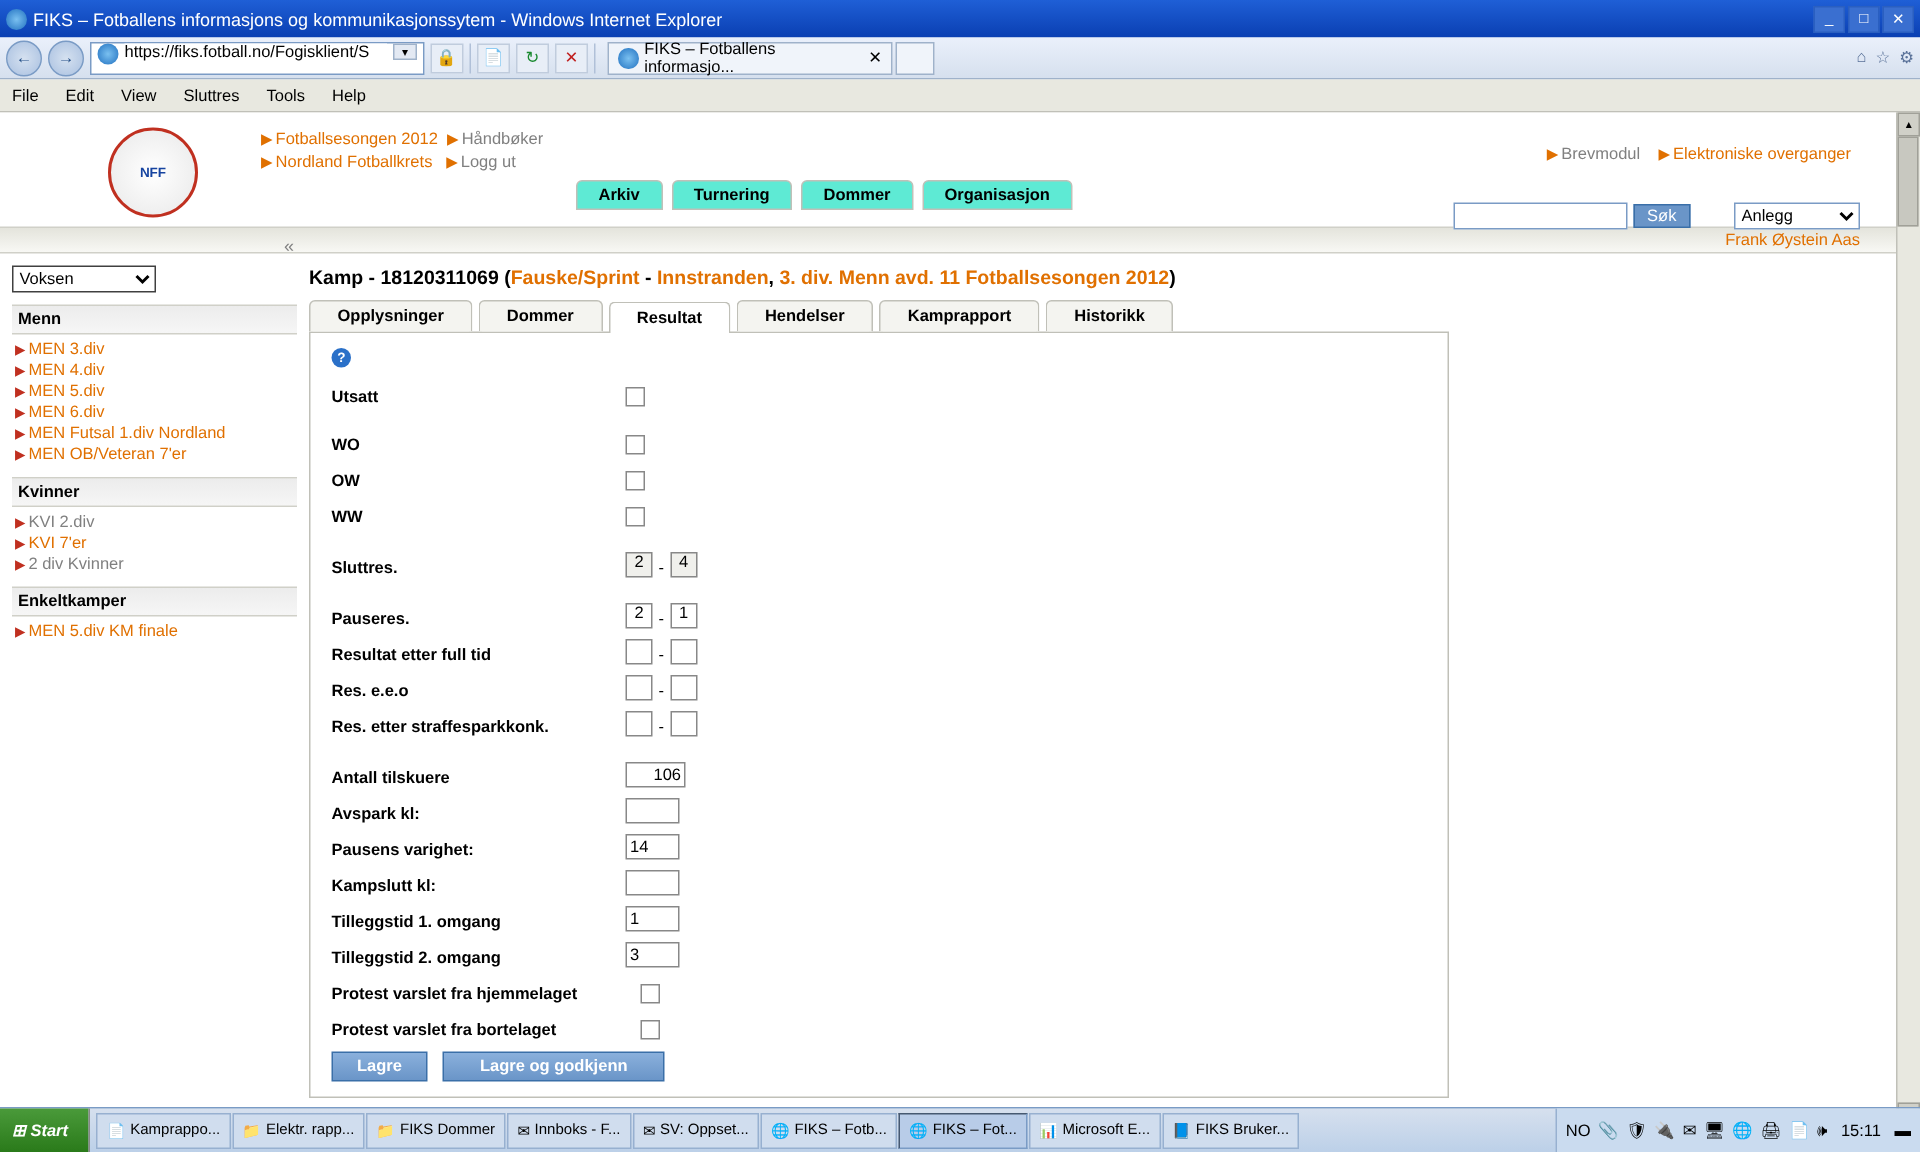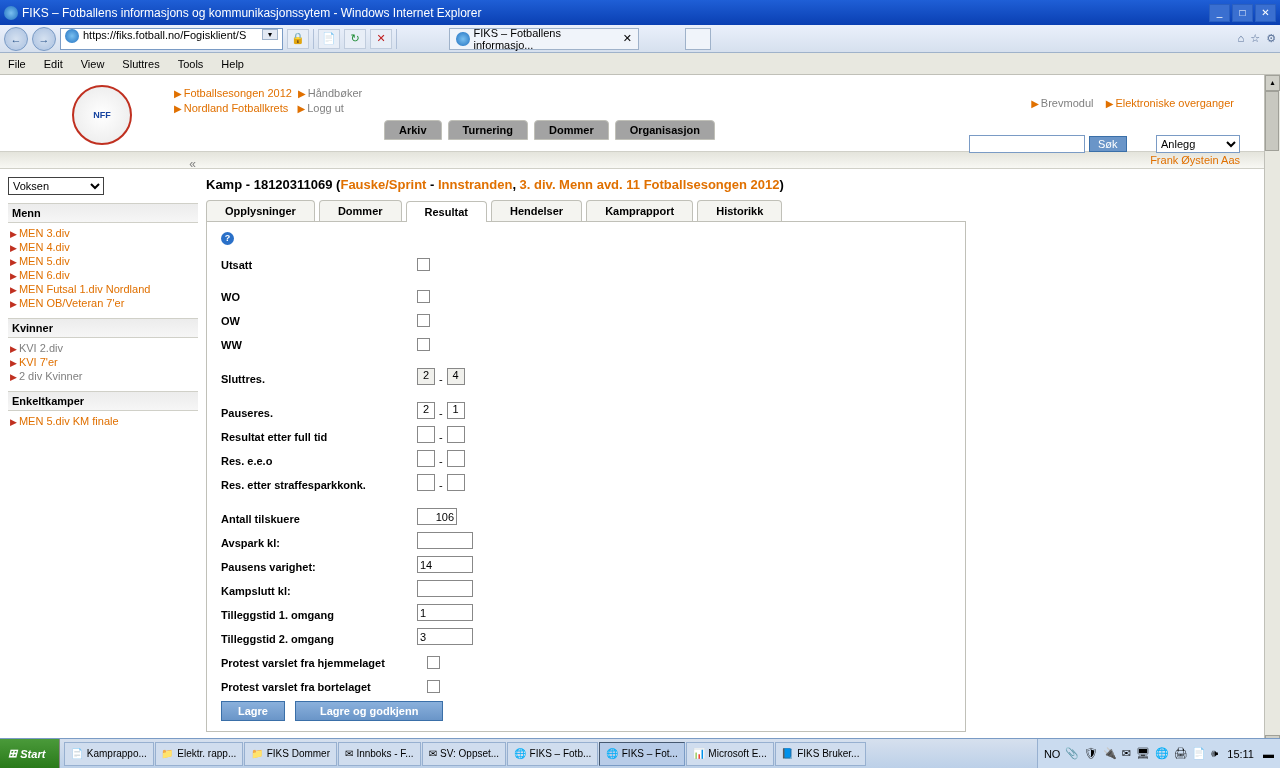--- a/index.html
+++ b/index.html
@@ -8,39 +8,39 @@
 .titlebar-left { display: flex; align-items: center; gap: 4px; font-size: 12px; }
 .titlebar-icons { display: flex; gap: 2px; }
 .win-btn { width: 21px; height: 18px; background: #3a6fd0; border: 1px solid #2a5fc0; display: flex; align-items: center; justify-content: center; color: #fff; font-size: 10px; }
 .ie-toolbar { background: linear-gradient(#eaf0fb,#d6e0ee); height: 28px; display: flex; align-items: center; padding: 0 4px; gap: 4px; border-bottom: 1px solid #9fb2ca; }
 .nav-btn { width: 24px; height: 24px; border-radius: 50%; background: radial-gradient(#d5e1f0,#a9c0e0); border: 1px solid #7a9bc5; display: flex; align-items: center; justify-content: center; color: #28538a; font-weight: bold; }
 .addr-wrap { display: flex; align-items: flex-start; background: #fff; border: 1px solid #7a9bc5; height: 22px; padding: 0 4px; gap: 4px; }
 .addr-input { border: none; outline: none; width: 175px; font-size: 11px; }
 .dd-btn { width: 16px; background: #e3e9f3; border: 1px solid #9fb2ca; text-align: center; font-size: 8px; }
 .tb-icon { width: 22px; height: 20px; border: 1px solid #c0ccdd; background: #e8eef7; display: flex; align-items: center; justify-content: center; font-size: 11px; }
 .tab-strip { display: flex; align-items: center; gap: 2px; margin-left: 4px; }
-.ie-tab { height: 22px; background: #f0f4fa; border: 1px solid #9fb2ca; display: flex; align-items: center; padding: 0 6px; gap: 4px; font-size: 11px; max-width: 190px; margin-left: 44px; }
+.ie-tab { height: 22px; background: #f0f4fa; border: 1px solid #9fb2ca; display: flex; align-items: center; padding: 0 6px; gap: 4px; font-size: 11px; max-width: 190px; }
 .ie-tools { margin-left: auto; display: flex; gap: 6px; color: #5a7299; }
 .menubar { background: #e8e8e0; height: 22px; display: flex; align-items: center; padding: 0 8px; gap: 18px; border-bottom: 1px solid #c0c0b8; font-size: 11px; }
 .workspace { display: flex; height: 676px; }
 .main-scroll { width: 16px; background: #e8e8e0; border-left: 1px solid #c0c0b8; position: relative; }
 .scroll-up, .scroll-down { height: 16px; background: #d0d0c8; border: 1px solid #a0a098; text-align: center; font-size: 8px; line-height: 14px; }
 .scroll-down { position: absolute; bottom: 0; width: 100%; }
 .scroll-thumb { position: absolute; top: 16px; width: 14px; left: 0; height: 60px; background: #c8c8c0; border: 1px solid #a0a098; }
 .content { flex: 1; background: #fff; position: relative; overflow: hidden; }
 .header-row { display: flex; padding: 6px 10px 0 10px; }
 .logo { width: 60px; height: 60px; margin: 4px 12px 4px 62px; border-radius: 50%; background: radial-gradient(#fff,#e8e8e8); border: 2px solid #c03020; display: flex; align-items: center; justify-content: center; font-weight: bold; font-size: 9px; color: #1744a0; }
 .top-links { flex: 1; padding: 6px 0 0 30px; font-size: 11px; }
 .tl-row { margin-bottom: 3px; }
 .ar { color: #e07000; font-size: 10px; margin-right: 2px; }
 .olink { color: #e07000; }
 .glink { color: #808080; }
 .right-links { padding: 16px 20px 0 0; font-size: 11px; text-align: right; }
 .nav-tabs { display: flex; gap: 6px; margin: 6px 0 0 210px; }
-.nav-tab { background: #a3a3a3; border: 1px solid #c0c0b8; border-radius: 4px 4px 0 0; padding: 3px 14px; font-weight: bold; font-size: 11px; }
+.nav-tab { background: #5eead4; border: 1px solid #c0c0b8; border-radius: 4px 4px 0 0; padding: 3px 14px; font-weight: bold; font-size: 11px; }
 .search-row { position: absolute; right: 24px; top: 60px; display: flex; align-items: center; gap: 4px; }
 .search-in { width: 116px; height: 18px; border: 1px solid #7a9bc5; }
 .sok-btn { background: #6a95c8; color: #fff; border: 1px solid #3a6fa8; padding: 1px 8px; font-size: 11px; }
 .anlegg-sel { width: 84px; height: 18px; border: 1px solid #7a9bc5; font-size: 11px; background: #fff; }
 .gradbar { height: 18px; background: linear-gradient(#e4e4dc,#f8f8f4); margin-top: 2px; text-align: right; padding: 2px 24px 0 0; font-size: 11px; color: #e07000; border-top: 1px solid #d0d0c8; border-bottom: 1px solid #d0d0c8; }
 .body-row { display: flex; padding: 8px 12px 0 8px; gap: 8px; }
 .sidebar { width: 190px; }
 .sb-sel { width: 96px; height: 18px; border: 1px solid #404040; font-size: 11px; background: #fff; margin-bottom: 8px; }
 .sb-hdr { background: linear-gradient(#ececec,#f6f6f6); border-top: 1px solid #d0d0c8; border-bottom: 1px solid #d0d0c8; padding: 3px 4px; font-weight: bold; font-size: 11px; }
 .sb-list { padding: 3px 0 8px 2px; }
@@ -54,21 +54,21 @@
 .stab { background: #f4f4f0; border: 1px solid #c0c0b8; border-radius: 4px 4px 0 0; padding: 4px 18px; font-weight: bold; font-size: 11px; border-bottom: none; }
 .stab.active { background: #fff; position: relative; top: 1px; }
 .form-box { border: 1px solid #c0c0b8; border-top: 1px solid #c0c0b8; padding: 10px 14px; width: 760px; font-size: 11px; }
 .help-dot { width: 13px; height: 13px; border-radius: 50%; background: #2a70c8; color: #fff; font-size: 9px; text-align: center; line-height: 13px; font-weight: bold; margin-bottom: 6px; }
 .frow { display: flex; align-items: flex-end; margin-bottom: 4px; min-height: 20px; }
 .flabel { width: 196px; font-weight: bold; }
 .chk { width: 13px; height: 13px; border: 1px solid #888; background: #fff; }
 .sbox { width: 18px; height: 17px; border: 1px solid #888; text-align: center; font-size: 11px; background: #f0f0ec; }
 .sbox.ed { background: #fff; }
 .nbox { width: 40px; height: 17px; border: 1px solid #888; text-align: right; padding-right: 2px; font-size: 11px; background: #fff; }
-.nbox.sm { width: 56px; }
+.nbox.sm { width: 36px; }
 .dash { margin: 0 4px; }
 .btn-row { display: flex; gap: 10px; margin-top: 8px; }
 .abtn { background: linear-gradient(#8ab0dc,#6a95c8); color: #fff; border: 1px solid #3a6fa8; padding: 3px 16px; font-size: 11px; font-weight: bold; }
 .abtn.wide { padding: 3px 24px; }
 .taskbar { position: fixed; bottom: 0; left: 0; right: 0; height: 30px; background: linear-gradient(#d6e0ee,#bcd0e8); border-top: 1px solid #7a9bc5; display: flex; align-items: center; font-size: 11px; }
 .start { background: linear-gradient(#4a9a3a,#2a7a1a); color: #fff; padding: 0 14px 0 8px; height: 100%; display: flex; align-items: center; font-weight: bold; font-style: italic; border-right: 1px solid #888; }
 .task-btns { display: flex; gap: 1px; height: 24px; margin-left: 4px; flex: 1; overflow: hidden; }
 .tbtn { background: #d0ddee; border: 1px solid #97b0d0; padding: 0 6px; display: flex; align-items: center; gap: 3px; font-size: 10px; max-width: 96px; overflow: hidden; white-space: nowrap; }
 .tbtn.active { background: #b8cce8; border: 1px inset #7a9bc5; }
 .tray { display: flex; align-items: center; gap: 5px; padding: 0 6px; height: 100%; border-left: 1px solid #97b0d0; background: #cadbef; }

